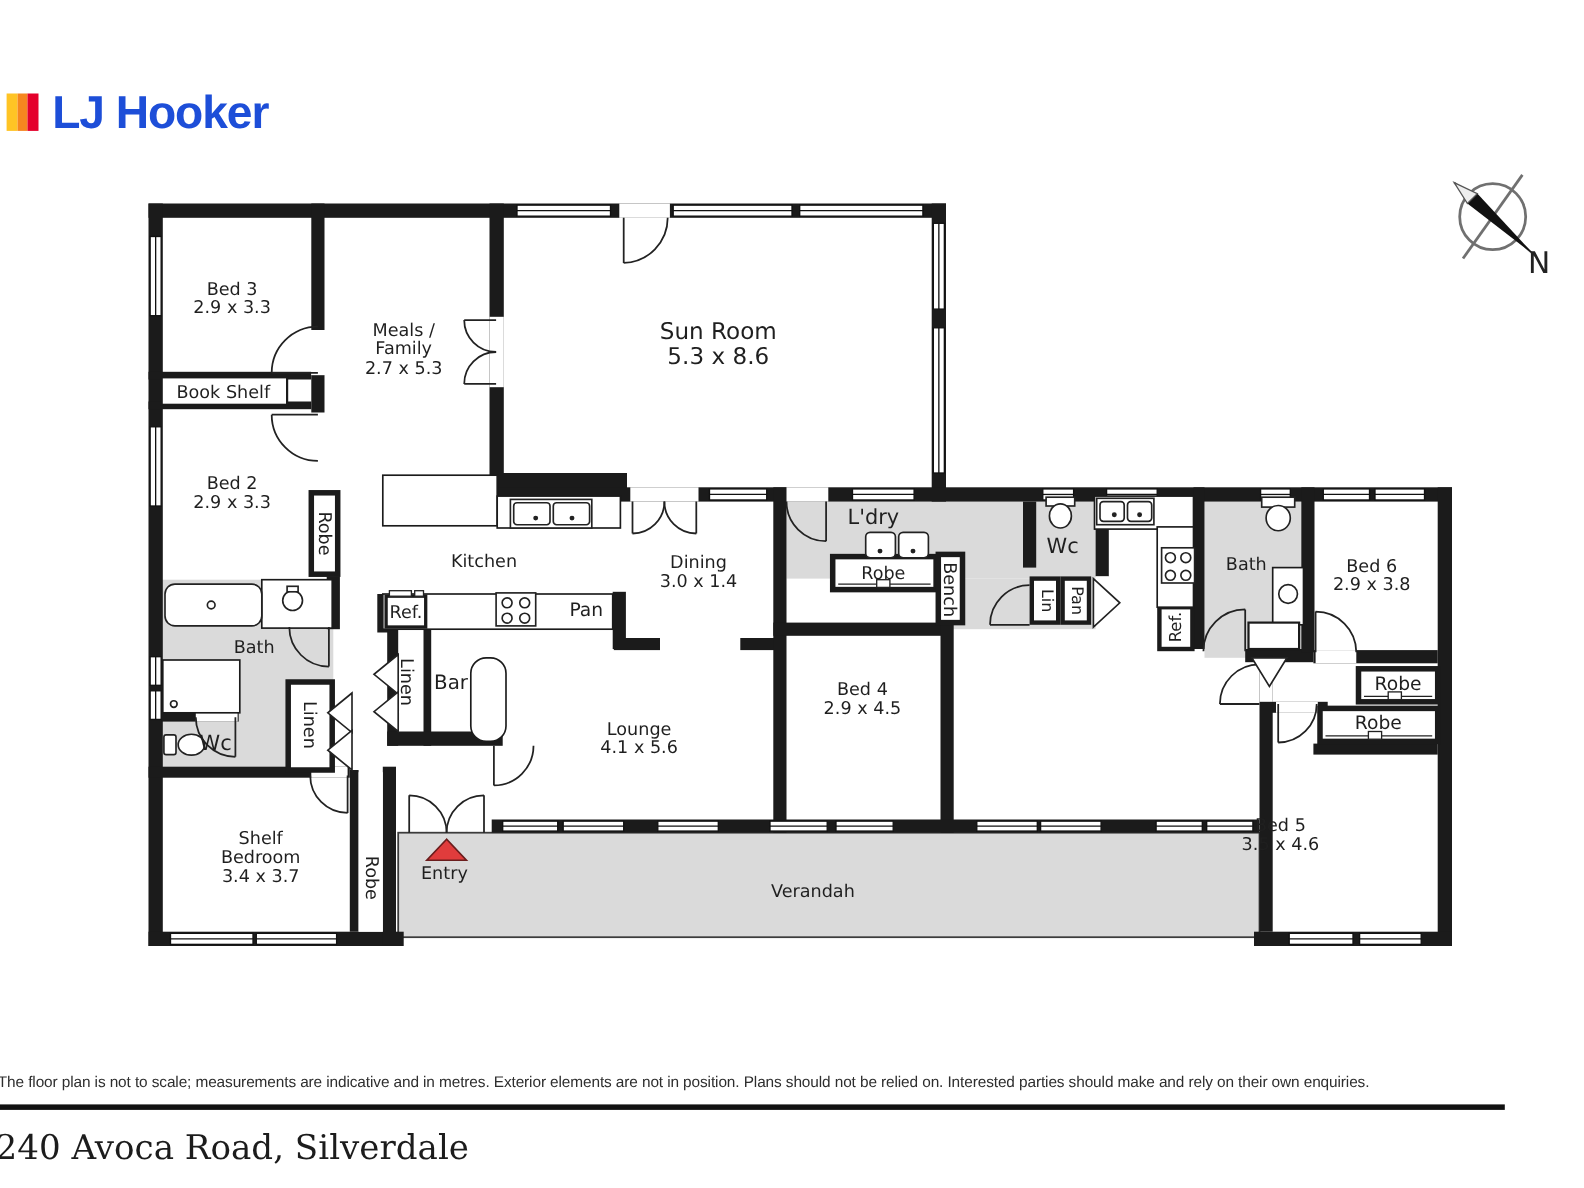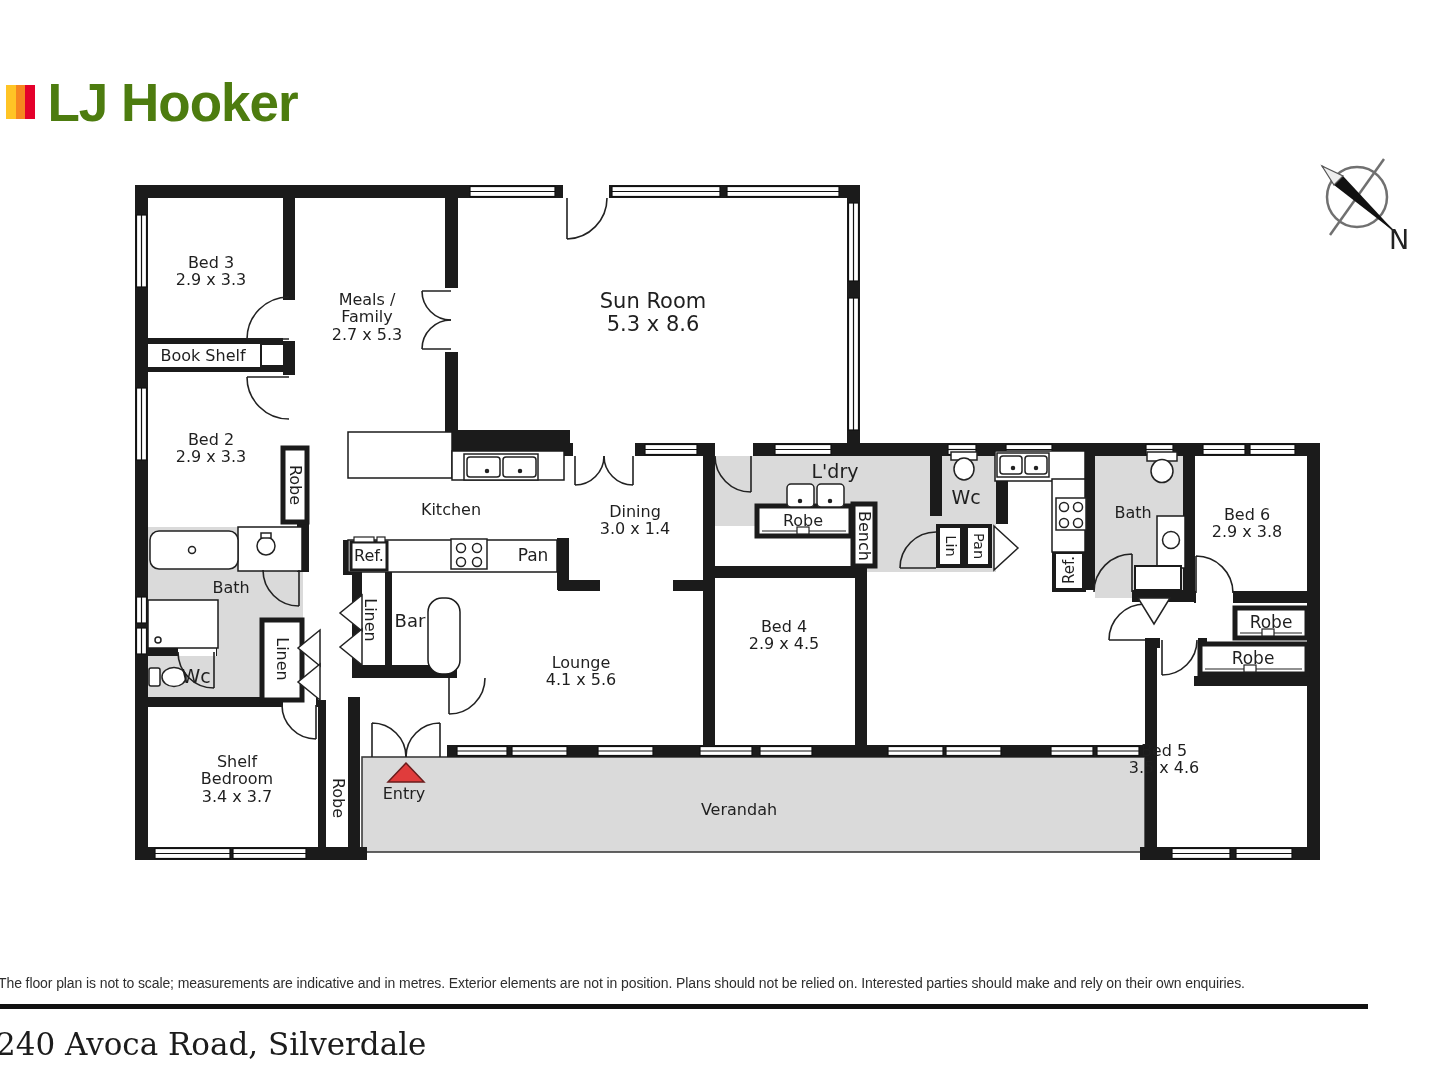--- a/index.html
+++ b/index.html
@@ -3,22 +3,22 @@
 <meta charset="utf-8">
 <style>
   html,body{margin:0;padding:0;background:#fff;}
   .stage{position:relative;width:1440px;height:1080px;background:#fff;overflow:hidden;
          font-family:"DejaVu Sans",sans-serif;}
   .plan-svg{position:absolute;left:0;top:0;}
   
   .logo{position:absolute;left:6px;top:76px;display:flex;align-items:center;gap:13px;height:52px;}
   .logo-bars{display:flex;height:34px;}
   .logo-bar{width:9.5px;height:34px;display:inline-block;}
-  .logo-text{font-family:"Liberation Sans",sans-serif;font-weight:bold;font-size:53px;
-             color:#4d7c0f;letter-spacing:-1px;line-height:1;}
+  .logo-text{font-family:"Liberation Sans",sans-serif;font-weight:bold;font-size:42px;
+             color:#1d4ed8;letter-spacing:-1px;line-height:1;}
   
   .lbl{position:absolute;transform:translate(-50%,-50%);text-align:center;color:#1f1f1f;
        font-size:16px;line-height:1.08;white-space:nowrap;}
   .lbl.v{transform:translate(-50%,-50%) rotate(90deg);}
   .lbl.vccw{transform:translate(-50%,-50%) rotate(-90deg);}
   .s14{font-size:14.5px;} .s15{font-size:15px;} .s16{font-size:16px;}
   .s17{font-size:17px;} .s18{font-size:18px;} .s19{font-size:19px;} .s21{font-size:21px;}
   .north{position:absolute;font-size:27px;color:#222;}
   
   .disclaimer{position:absolute;left:-2px;top:975px;width:1330px;font-size:14px;color:#2e2e2e;
@@ -299,28 +299,28 @@
   <div class="lbl s16" style="left:203px;top:356px">
       <div>Book Shelf</div>
     </div>
   <div class="lbl" style="left:211px;top:448px">
       <div>Bed 2</div>
       <div>2.9 x 3.3</div>
     </div>
   <div class="lbl v s16" style="left:295px;top:485px">
       <div>Robe</div>
     </div>
-  <div class="lbl" style="left:451px;top:510px">
+  <div class="lbl" style="left:440px;top:510px">
       <div>Kitchen</div>
     </div>
   <div class="lbl" style="left:635px;top:520px">
       <div>Dining</div>
       <div>3.0 x 1.4</div>
     </div>
-  <div class="lbl s19" style="left:835px;top:471px">
+  <div class="lbl s19" style="left:794px;top:471px">
       <div>L'dry</div>
     </div>
   <div class="lbl s16" style="left:803px;top:521px">
       <div>Robe</div>
     </div>
   <div class="lbl v s16" style="left:864px;top:536px">
       <div>Bench</div>
     </div>
   <div class="lbl s19" style="left:966px;top:497px">
       <div>Wc</div>

